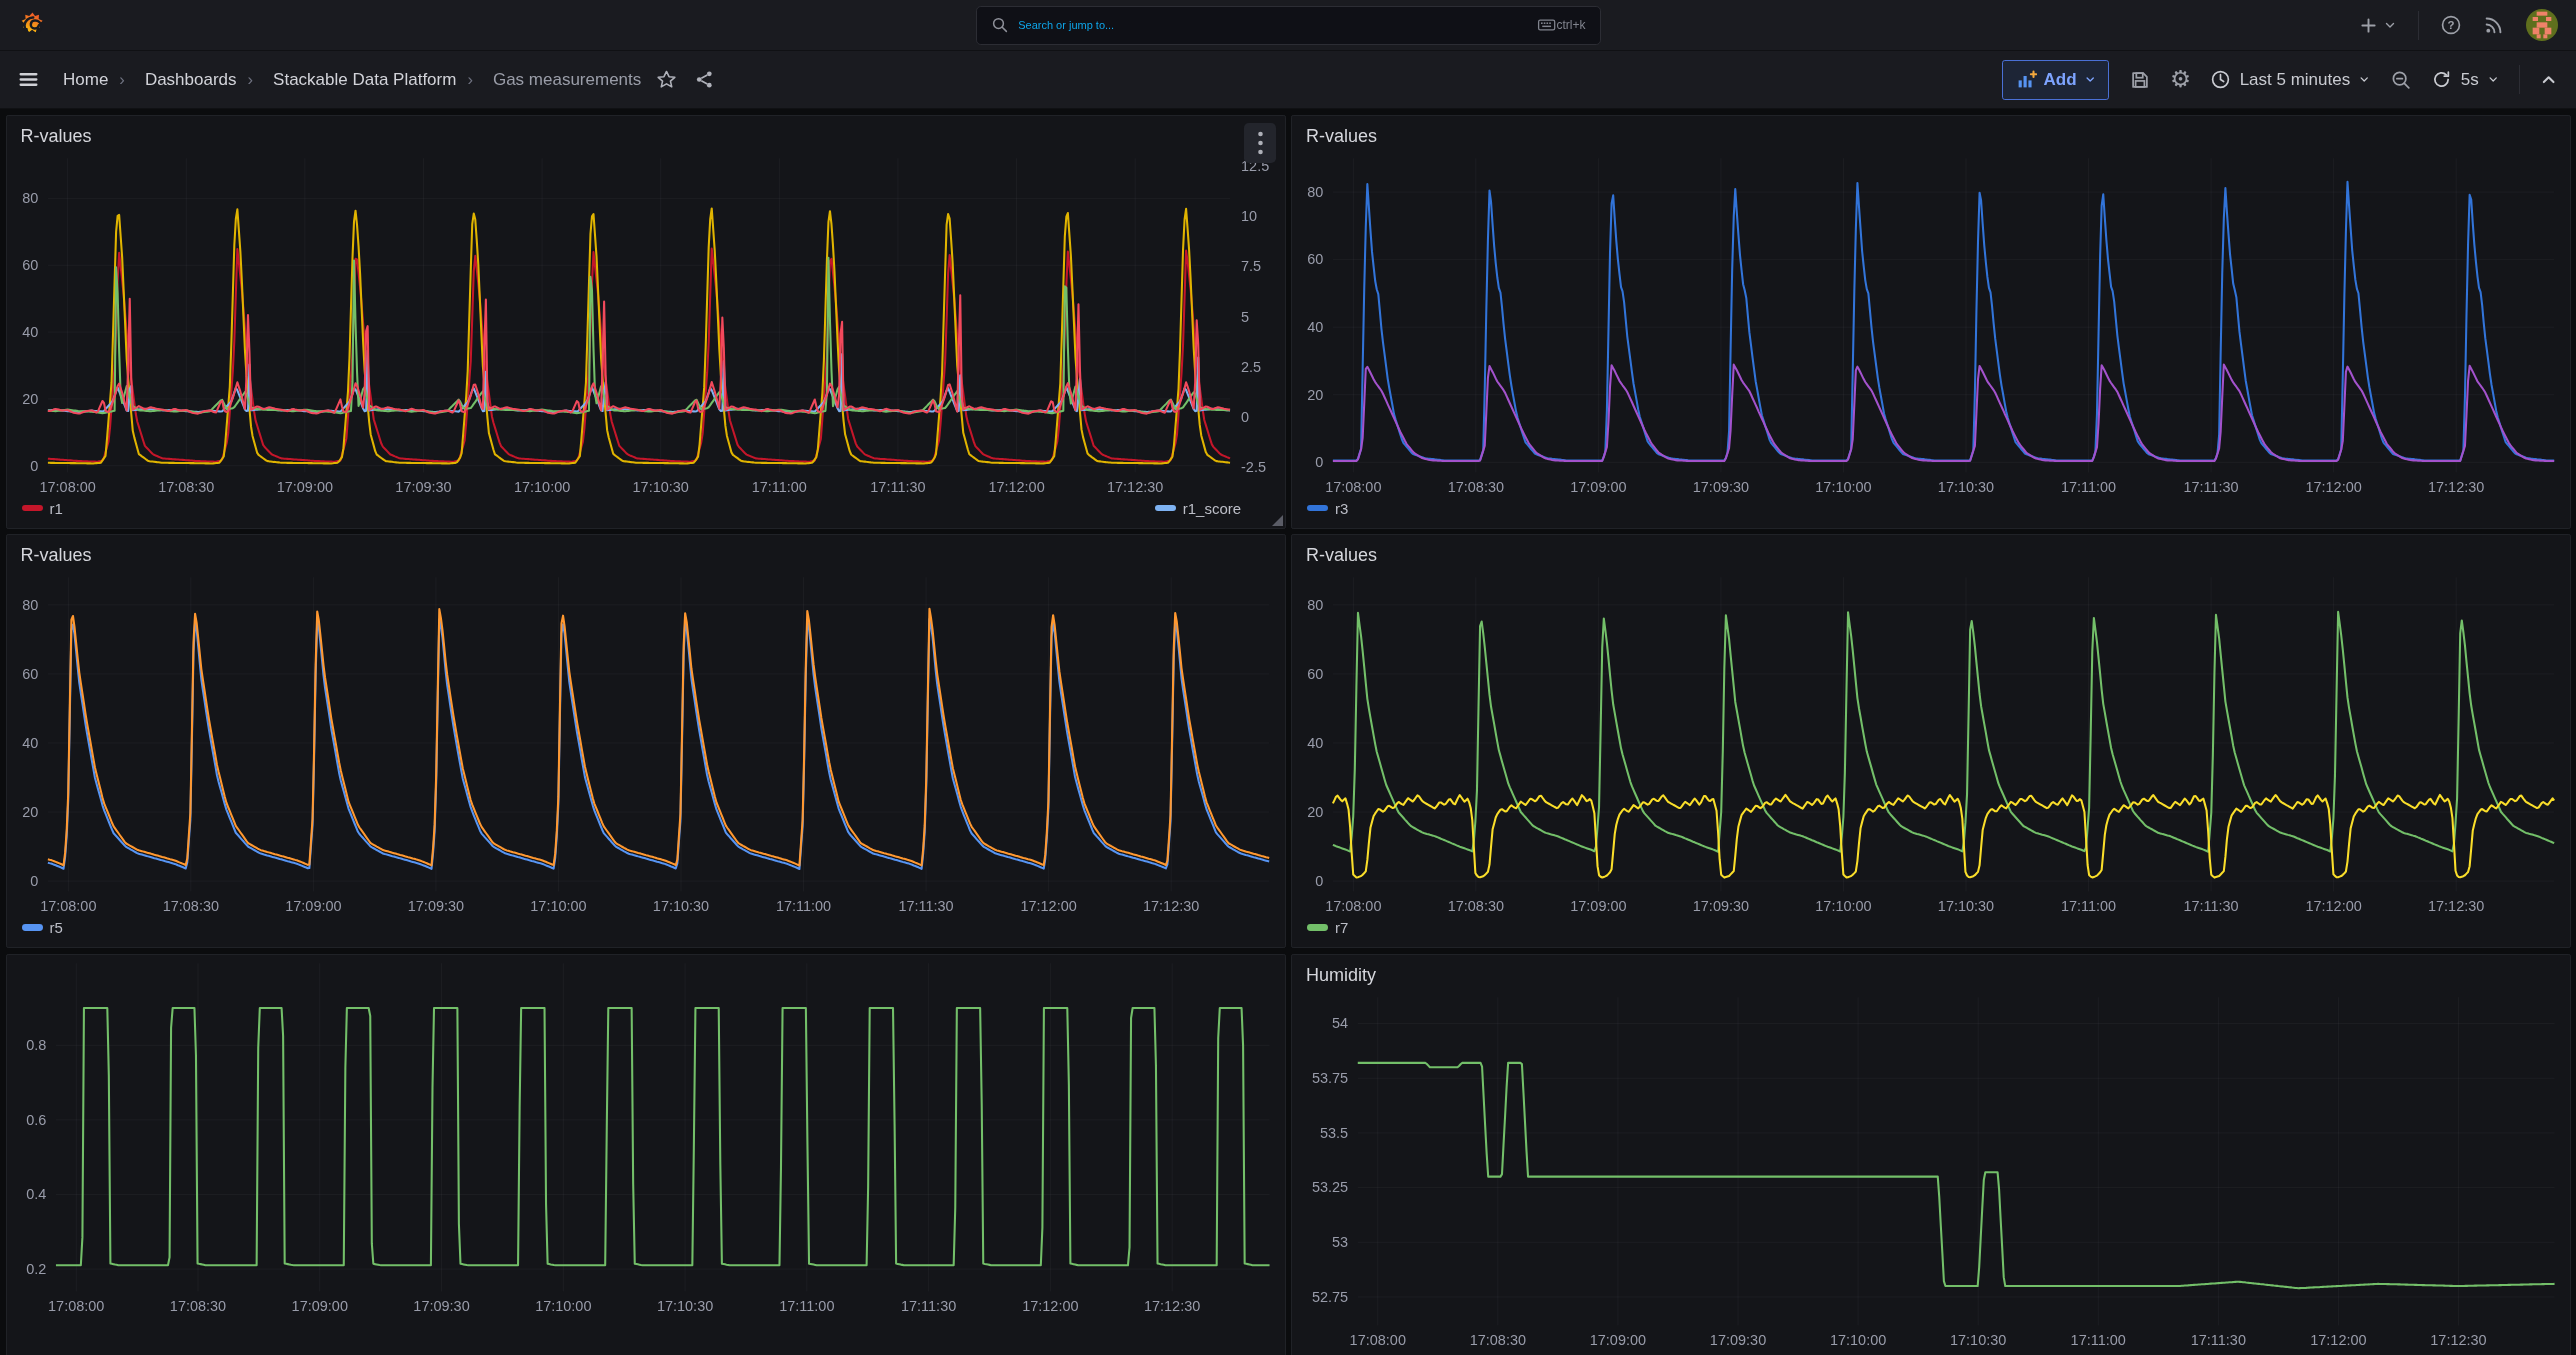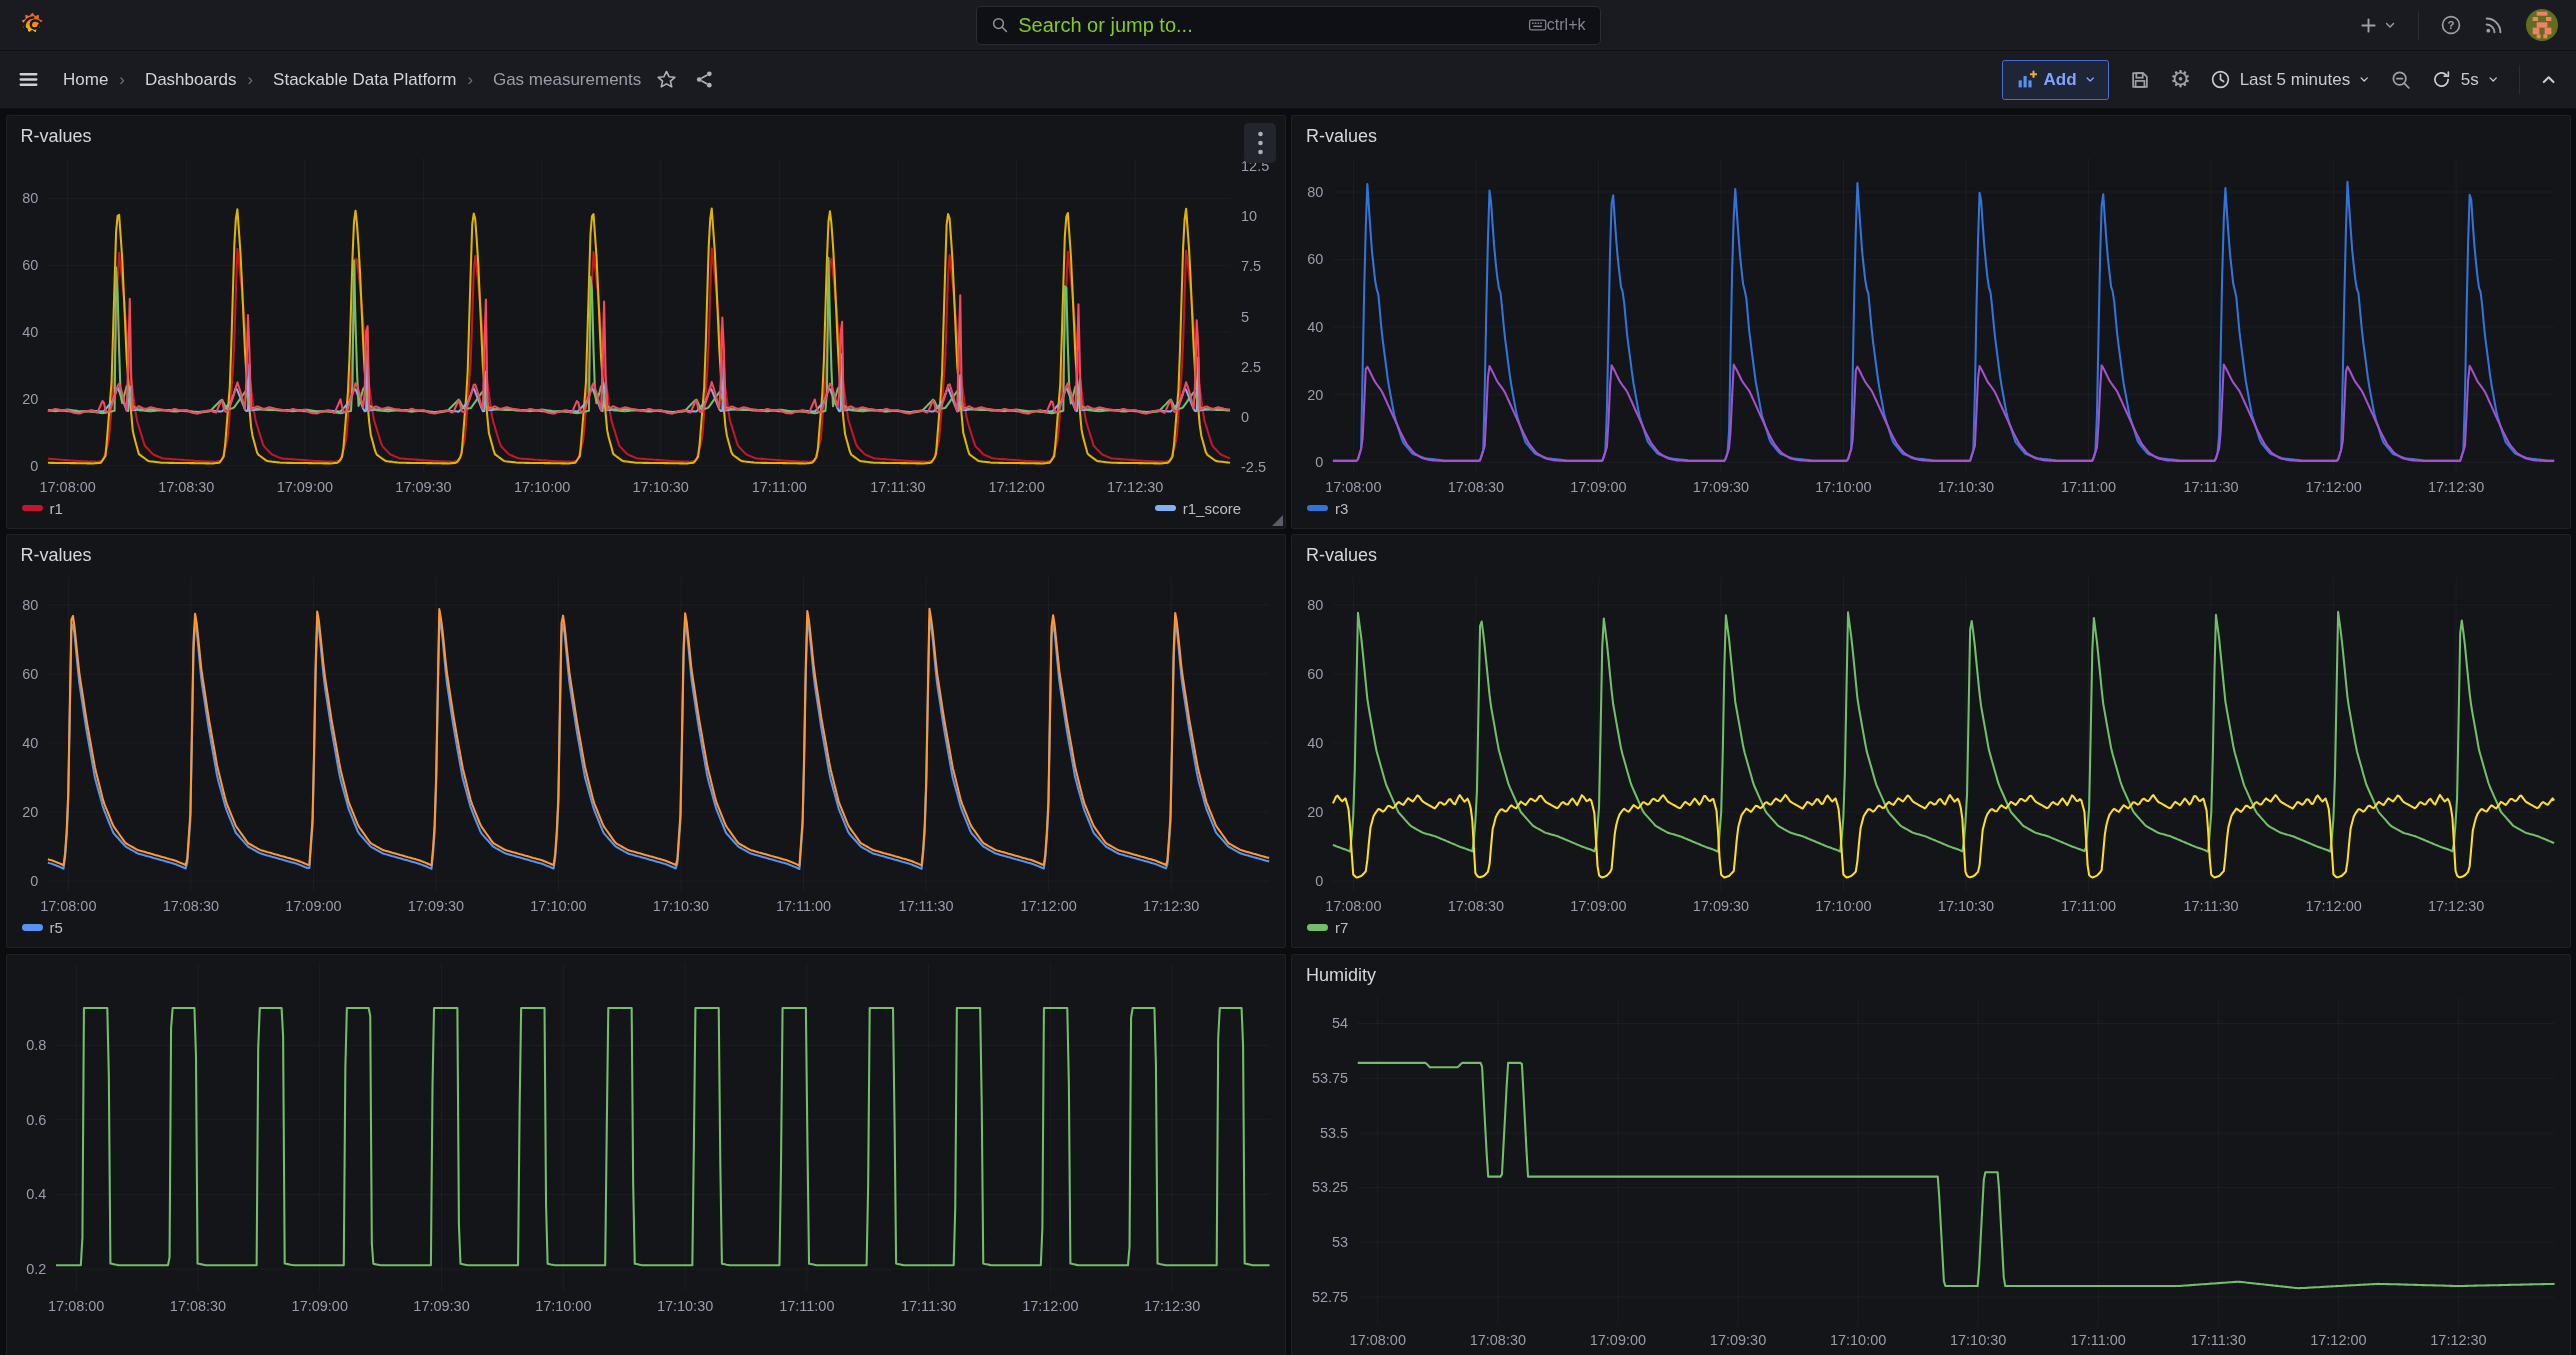--- a/index.html
+++ b/index.html
@@ -6,22 +6,22 @@
   html,body { width:2576px; height:1356px; overflow:hidden; background:#0b0c0e;
     font-family:"Liberation Sans", sans-serif; color:#d5d6dc; }
 
   
   .topbar { height:51px; background:#1a1b20; border-bottom:0.7px solid #101114;
     display:flex; align-items:center; padding:0 18px; }
   .topbar-left { flex:1; display:flex; align-items:center; }
   .topbar-right { flex:1; display:flex; align-items:center; justify-content:flex-end; gap:21px; }
   .searchbox { width:625px; height:39px; background:#0f1016; border:0.7px solid #2c2d34;
     border-radius:4.8px; display:flex; align-items:center; padding:0 14px; gap:9.7px; cursor:text; }
-  .searchbox .ph { color:#84cc16; font-size:20px; flex:1; }
-  .shortcut { display:flex; align-items:center; color:#81848e; font-size:16px; }
+  .searchbox .ph { color:#0ea5e9; font-size:11px; flex:1; }
+  .shortcut { display:flex; align-items:center; color:#81848e; font-size:12px; }
   .iconbtn { background:none; border:none; cursor:pointer; display:flex; align-items:center;
     gap:4.1px; color:#9da0a8; }
   .vdiv { width:0.7px; height:29px; background:#2c2d34; }
   .avatar { width:32px; height:32px; border-radius:50%; overflow:hidden; cursor:pointer; border:none; padding:0; background:none; }
 
   
   .navbar { height:58px; background:#1a1b20; border-bottom:0.7px solid #101114;
     display:flex; align-items:center; padding:0 18px; gap:15px; }
   .crumbs { display:flex; align-items:center; gap:11px; font-size:17px; }
   .crumb { color:#d2d3d9; cursor:pointer;margin-left:9px; }

